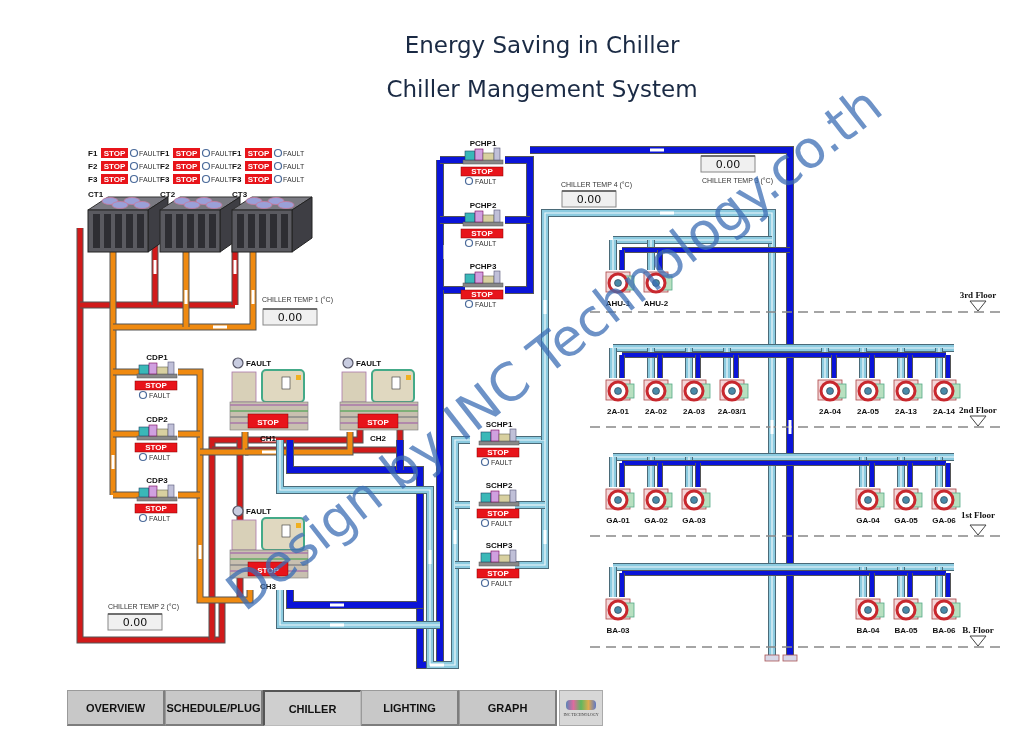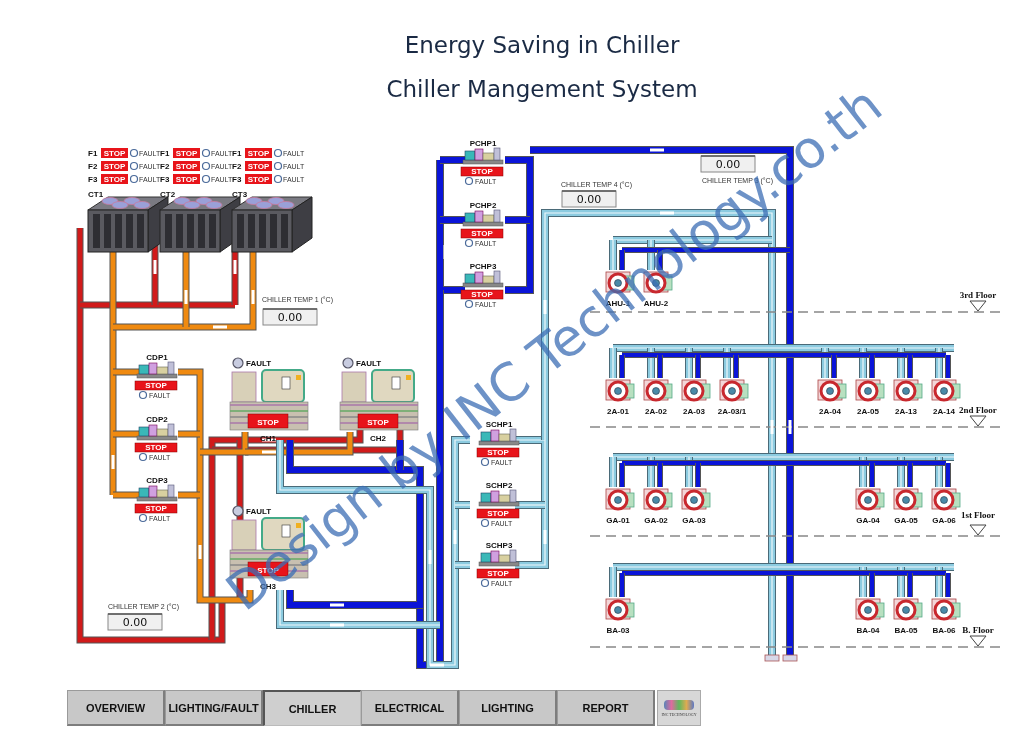--- a/index.html
+++ b/index.html
@@ -670,22 +670,21 @@
       <text x="728" y="168" class="tempval" text-anchor="middle">0.00</text>
       <text x="561" y="187" class="small" text-anchor="start">CHILLER TEMP 4 (°C)</text>
       <text x="589" y="203" class="tempval" text-anchor="middle">0.00</text>
     </g>
 </svg>
 
 <div class="watermark">Design by INC Technology.co.th</div>
 
 <div class="navbar" id="navbar">
     <div class="navbtn">OVERVIEW</div>
-    <div class="navbtn">LIGHTING/FAULT</div>
+    <div class="navbtn">SCHEDULE/PLUG</div>
     <div class="navbtn active">CHILLER</div>
-    <div class="navbtn">ELECTRICAL</div>
     <div class="navbtn">LIGHTING</div>
-    <div class="navbtn">REPORT</div>
+    <div class="navbtn">GRAPH</div>
     <div class="logo">
       <div class="art"></div>
       <div class="txt">INC TECHNOLOGY</div>
     </div>
   </div>
 
 </body></html>

